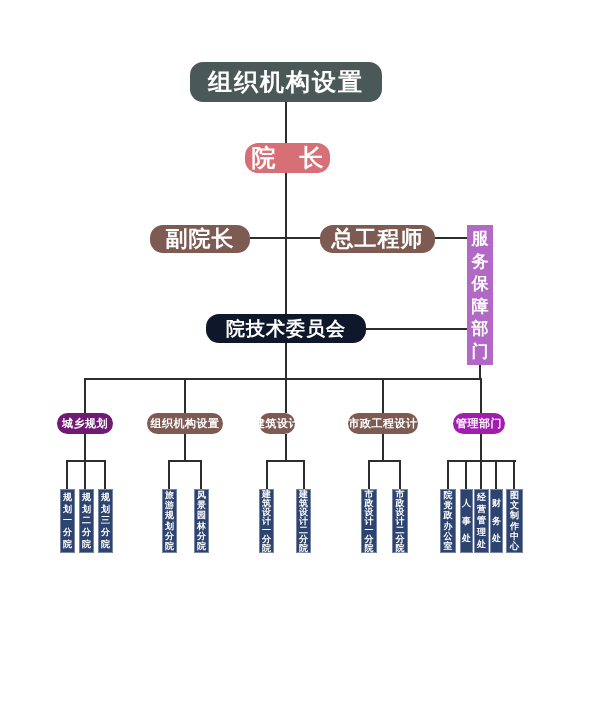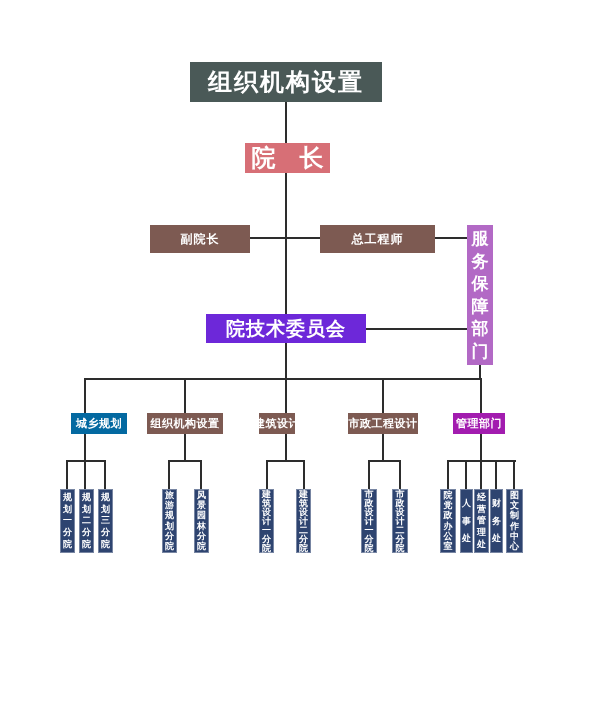--- a/index.html
+++ b/index.html
@@ -13,24 +13,25 @@
     overflow: hidden;
   }
   .line { position: absolute; background: #2d2d2d; }
   .node {
     position: absolute;
     display: flex;
     align-items: center;
     justify-content: center;
     color: #ffffff;
     white-space: nowrap;
+    border-radius: 13px;
   }
   .root-node { font-size: 24px; font-weight: bold; letter-spacing: 2px; }
   .president-node { font-size: 24px; font-weight: bold; }
-  .exec-node { font-size: 12px; font-weight: bold; letter-spacing: 1px; }
+  .exec-node { font-size: 22px; font-weight: bold; letter-spacing: 1px; }
   .committee-node { font-size: 19px; font-weight: bold; letter-spacing: 1px; }
   .dept-node { font-size: 11px; font-weight: bold; letter-spacing: 0.5px; top: 413px; height: 21px; }
   .vbox {
     position: absolute;
     display: flex;
     flex-direction: column;
     align-items: center;
     justify-content: space-evenly;
     color: #ffffff;
     line-height: 1;
@@ -93,23 +94,23 @@
 
   <div class="vbox service-node" style="background-color: rgb(178, 105, 197);">
       <span>服</span>
       <span>务</span>
       <span>保</span>
       <span>障</span>
       <span>部</span>
       <span>门</span>
     </div>
 
-  <div class="node committee-node" style="left: 206px; top: 314px; width: 160px; height: 29px; background-color: #6d28d9;">院技术委员会</div>
-
-  <div class="node dept-node" style="left: 71px; width: 56px; background-color: #0369a1;">城乡规划</div>
+  <div class="node committee-node" style="left: 206px; top: 314px; width: 160px; height: 29px; background-color: #0f172a;">院技术委员会</div>
+
+  <div class="node dept-node" style="left: 57px; width: 56px; background-color: #701a75;">城乡规划</div>
   <div class="node dept-node" style="left: 147px; width: 76px; background-color: rgb(125, 90, 82);">组织机构设置</div>
   <div class="node dept-node" style="left: 259px; width: 36px; background-color: rgb(125, 90, 82);">建筑设计</div>
   <div class="node dept-node" style="left: 348px; width: 70px; background-color: rgb(125, 90, 82);">市政工程设计</div>
   <div class="node dept-node" style="left: 453px; width: 52px; background-color: #a21caf;">管理部门</div>
 
   <div class="vbox unit" style="left: 60px; background-color: rgb(46, 68, 112);">
       <span>规</span>
       <span>划</span>
       <span>一</span>
       <span>分</span>

